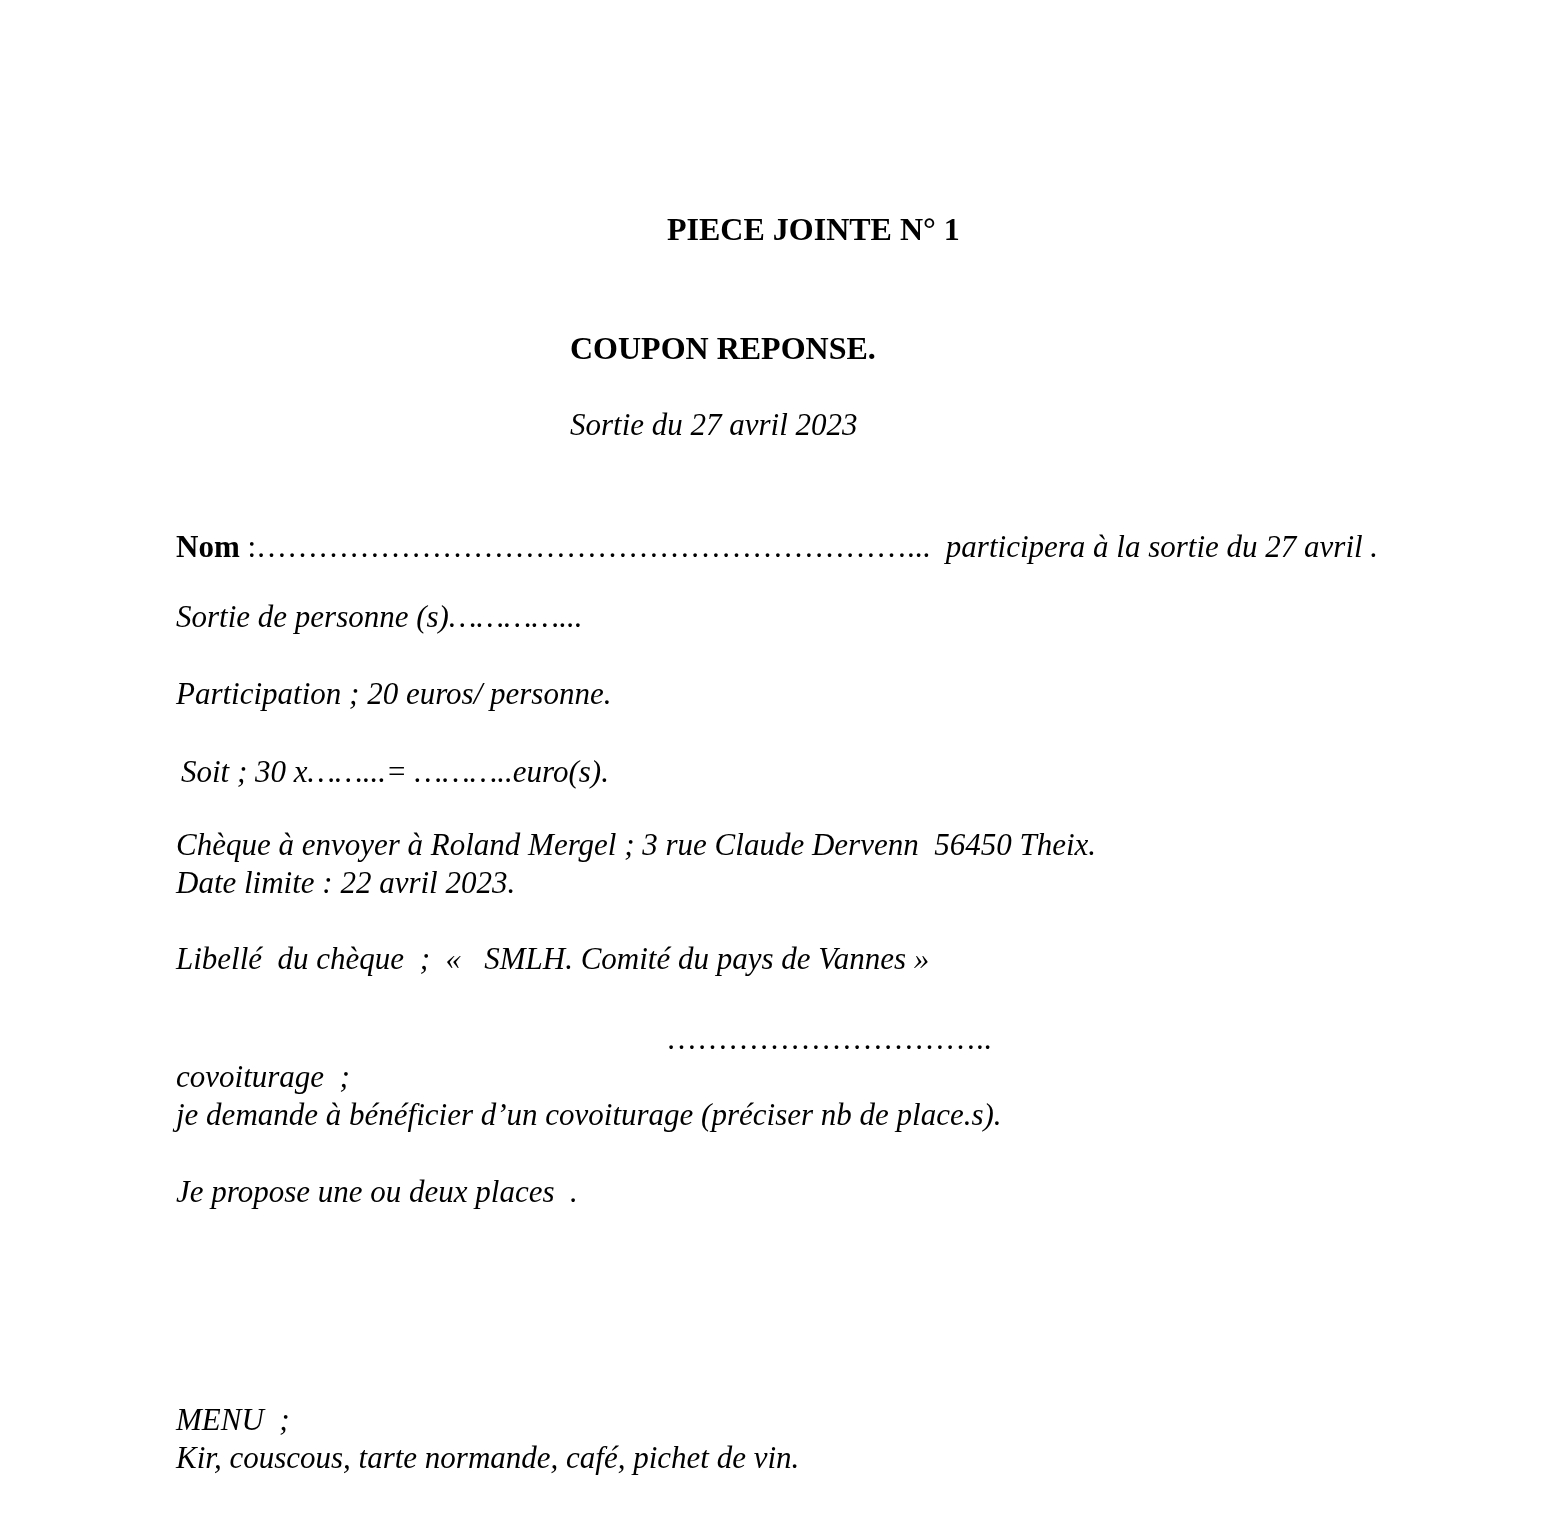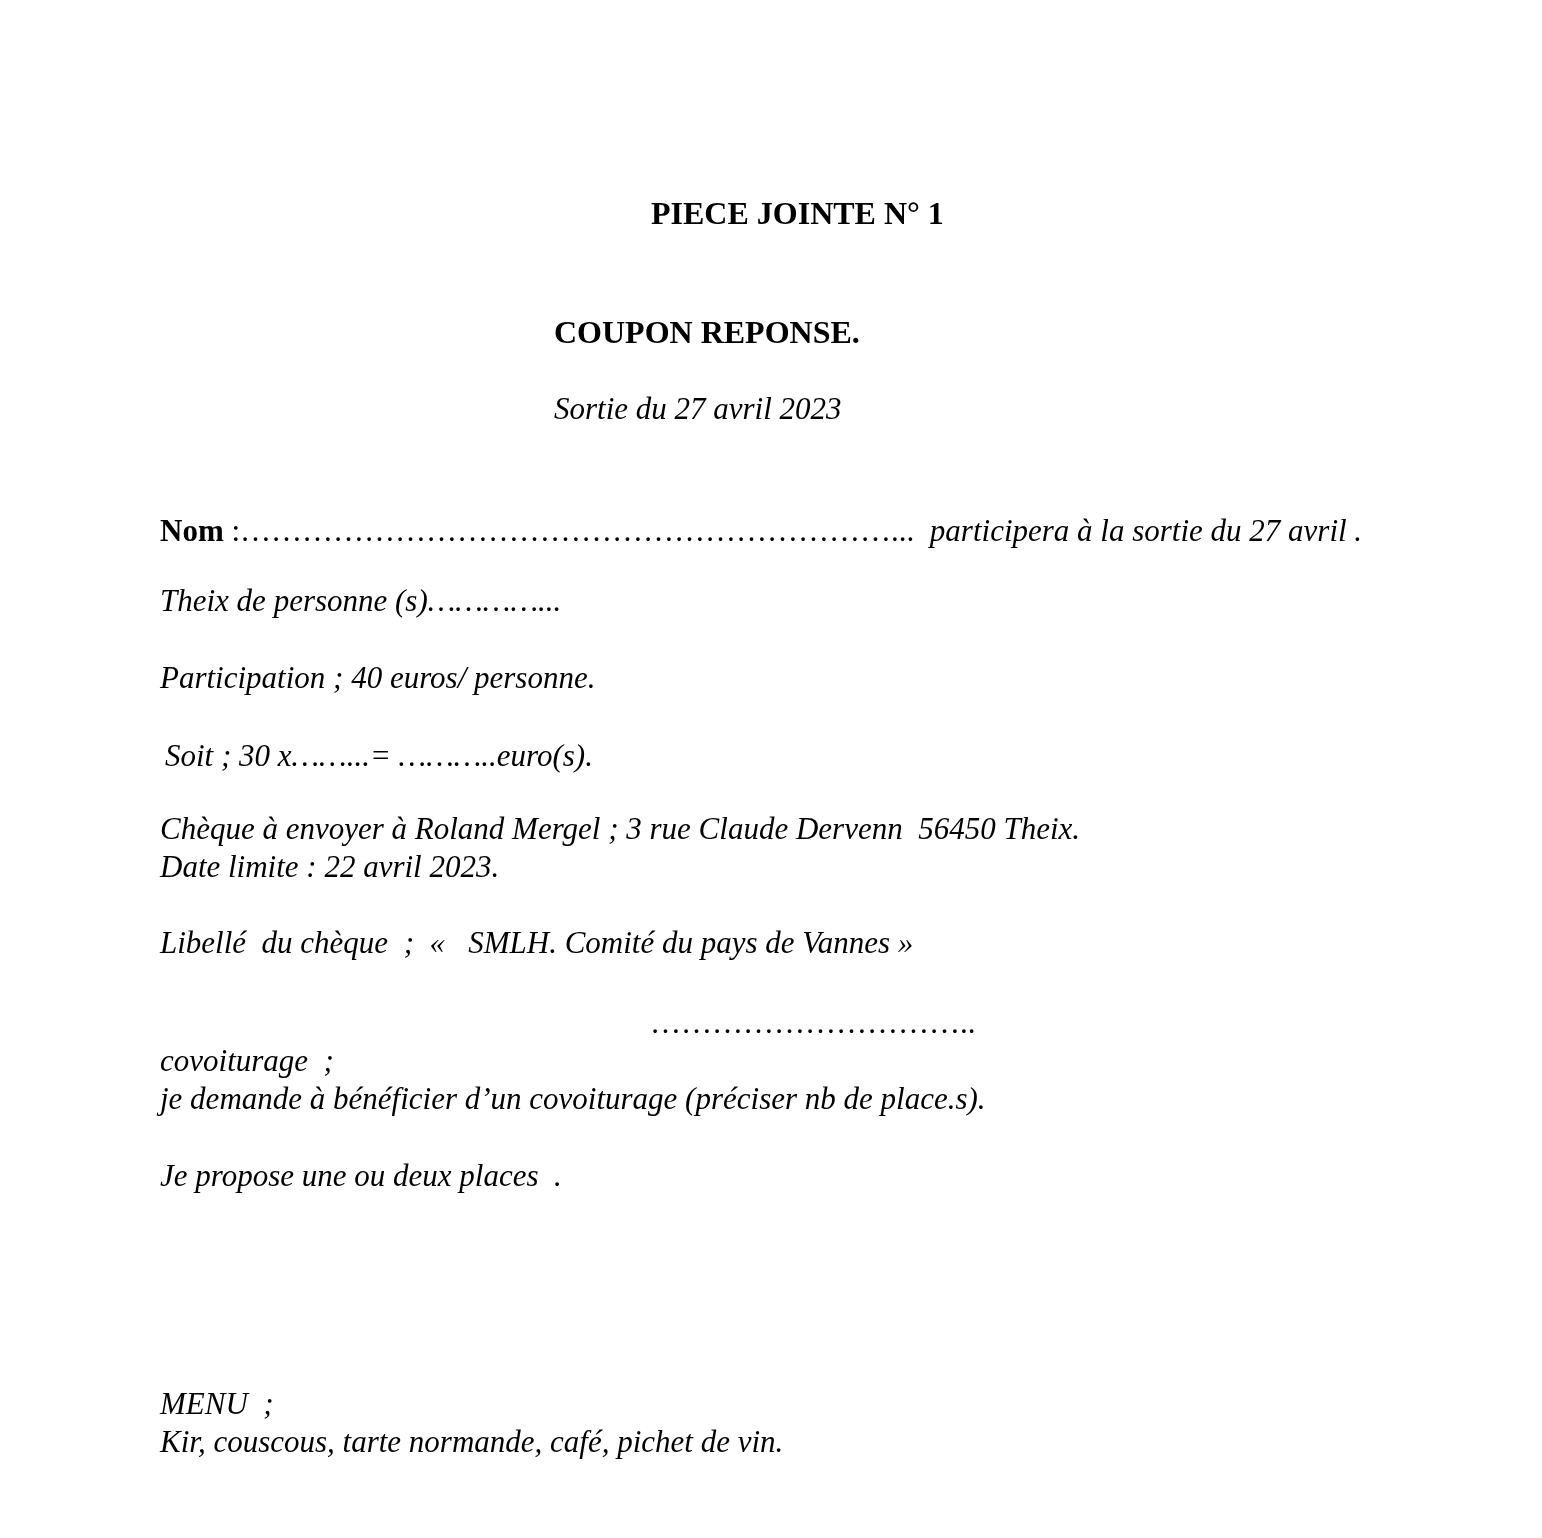--- a/index.html
+++ b/index.html
@@ -8,21 +8,21 @@
     width:1542px;
     height:1538px;
     background:#ffffff;
     color:#000000;
     font-family:"Liberation Serif", serif;
     font-size:31px;
     line-height:38px;
   }
   .page p{
     position:absolute;
-    margin:0;
+    margin:16px;
     white-space:pre-wrap;
   }
   .it{font-style:italic;text-align:center;}
   .b{font-weight:bold;}
   .bi{font-weight:normal;font-style:italic;}
   .up{font-style:normal;}
   
   #p-title{top:194px;left:651px;font-size:32px;font-weight:bold;}
   #p-subtitle{top:313px;left:554px;font-size:32px;font-weight:bold;}
   #p-outing{top:390px;left:554px;font-style:italic;text-align:right;}
@@ -41,23 +41,23 @@
 </head>
 <body>
 
 <div class="page">
   <p id="p-title">PIECE JOINTE N° 1</p>
   <p id="p-subtitle">COUPON REPONSE.</p>
   <p id="p-outing">Sortie du 27 avril 2023</p>
 
   <p id="p-nom"><span class="b">Nom</span><span class="up"> :………………………………………………………...</span><span class="it">  participera à la sortie du 27 avril .</span></p>
 
-  <p id="p-nombre">Theix de personne (s)…………...</p>
+  <p id="p-nombre">Sortie de personne (s)…………...</p>
 
-  <p id="p-participation">Participation ; 40 euros/ personne.</p>
+  <p id="p-participation">Participation ; 20 euros/ personne.</p>
 
   <p id="p-soit">Soit ; 30 x……...= ………..euro(s).</p>
 
   <p id="p-cheque"><span class="bi">Chèque</span><span> à envoyer à Roland Mergel ; 3 rue Claude Dervenn  56450 Theix.</span><br><span>Date limite : 22 avril 2023.</span></p>
 
   <p id="p-libelle"><span>Libellé  du chèque  ;  «   </span><span class="bi">SMLH. Comité du pays de Vannes</span><span> »</span></p>
 
   <p id="p-dotsline">…………………………..</p>
 
   <p id="p-covoiturage"><span>covoiturage  ;</span><br><span>je demande à bénéficier d’un covoiturage (préciser nb de place.s).</span></p>

